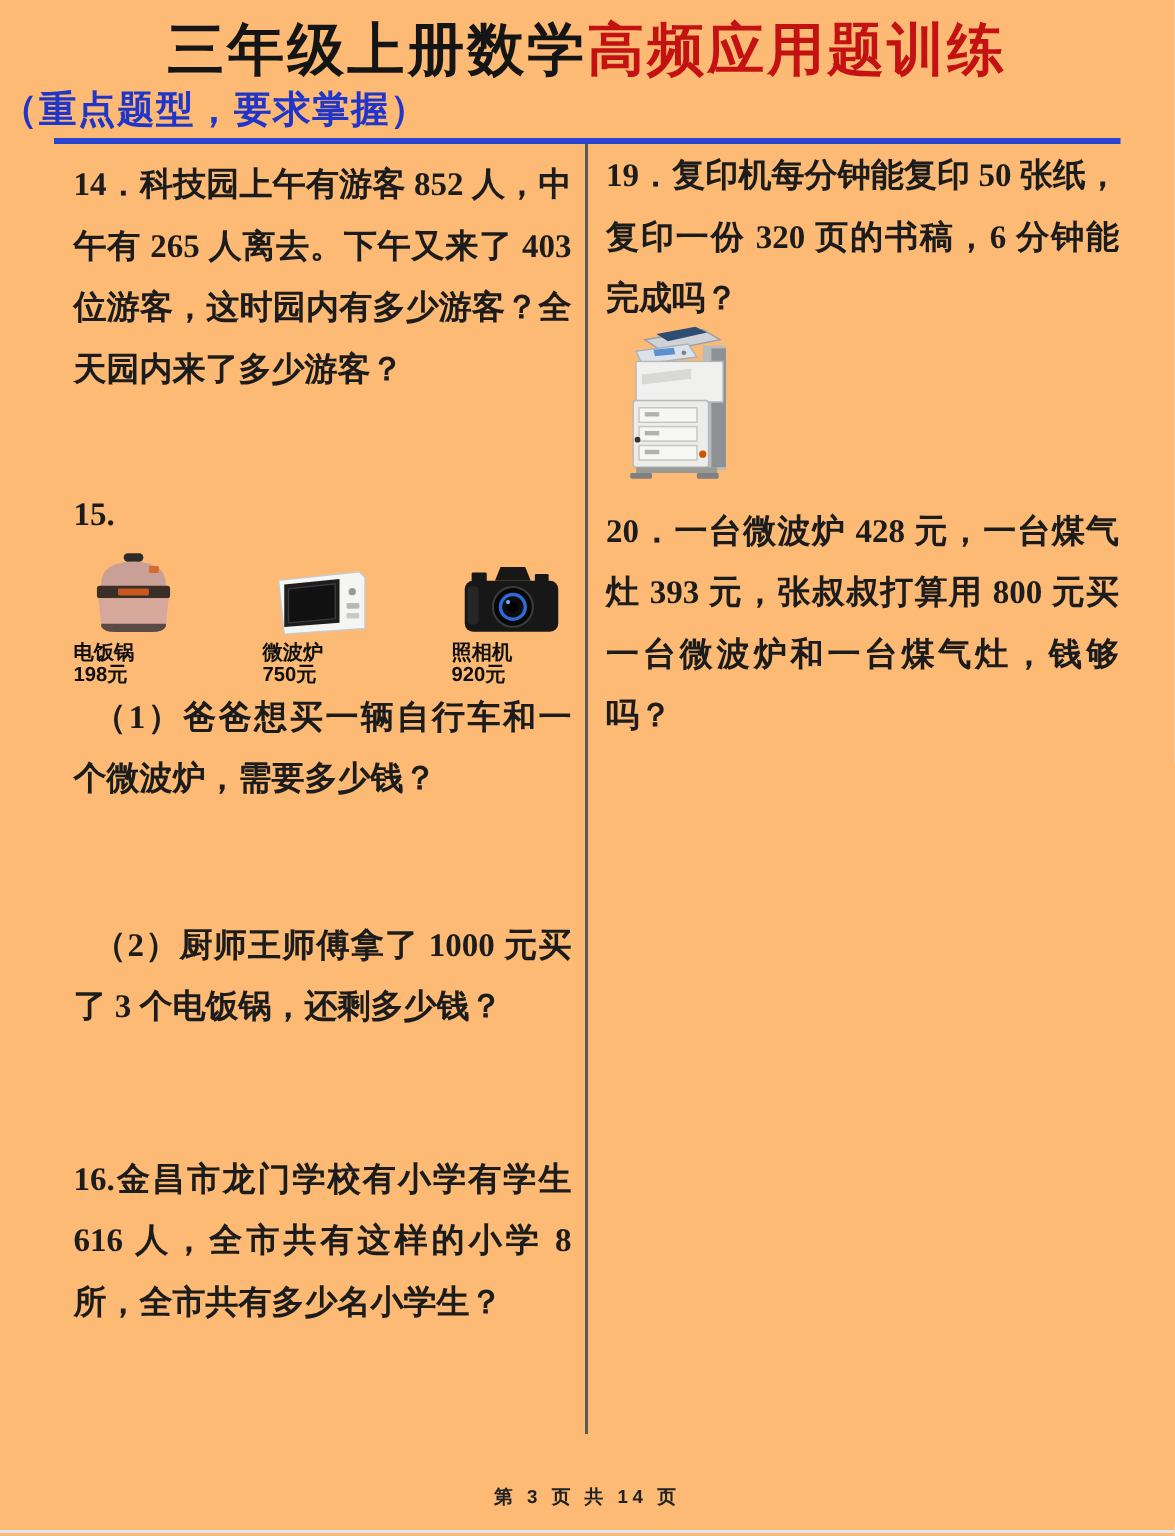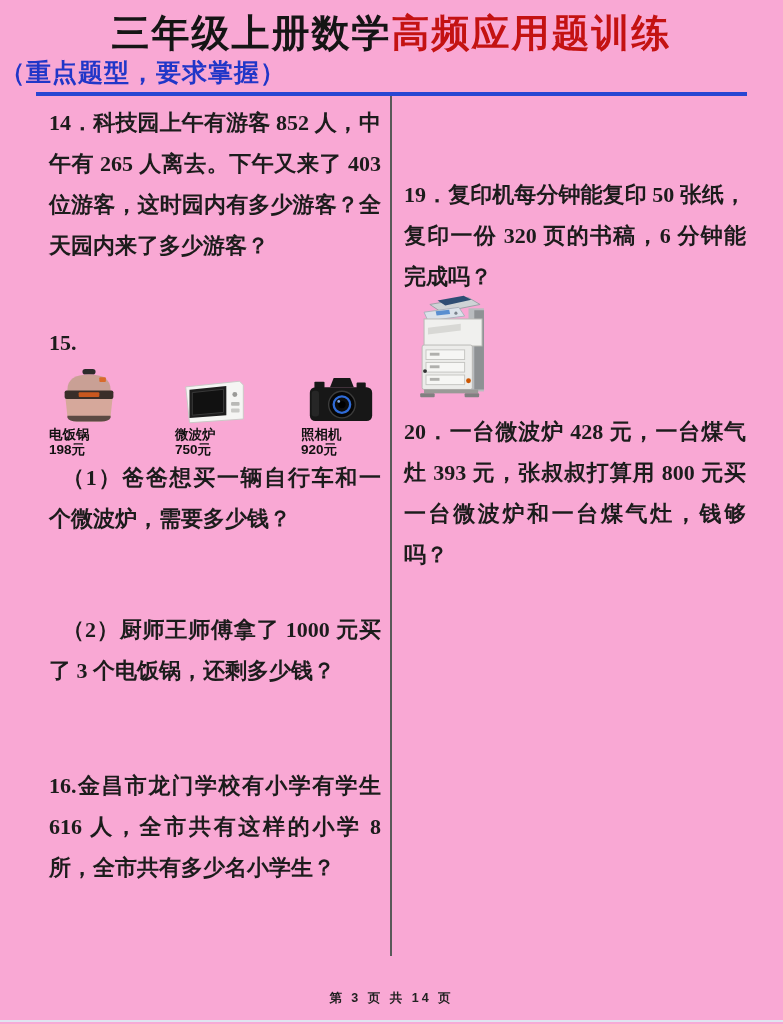--- a/index.html
+++ b/index.html
@@ -5,21 +5,21 @@
   html, body { margin: 0; padding: 0; }
   body {
     width: 783px; height: 1024px;
     background: #ffffff;
     font-family: "Liberation Serif", serif;
     position: relative;
     overflow: hidden;
   }
   .page {
     position: absolute; inset: 0;
-    background: #f9a8d4;
+    background: #fdba74;
   }
 
   
   .title {
     position: absolute; top: 8px; left: 0; width: 100%;
     text-align: center;
     font-size: 38px; font-weight: bold;
     letter-spacing: 2px;
     color: #151515;
     white-space: nowrap;
@@ -50,21 +50,21 @@
   .indent { text-indent: 0.6em; }
 
   .p14 { padding-top: 6px; }
   .p15-label { margin-top: 56px; }
   .q1  { margin-top: 2px; }
   .q2  { margin-top: 70px; }
   .p16 { margin-top: 74px; }
 
   .p17 { padding-top: 6px; }
   .p18 { margin-top: 74px; }
-  .p19 { margin-top: 78px; }
+  .p19 { }
   .p20 { margin-top: 6px; }
 
   
   .products {
     margin-top: 2px; height: 90px;
     display: flex; justify-content: space-between;
   }
   .product { width: 80px; text-align: left; }
   .product .pic {
     height: 62px;

